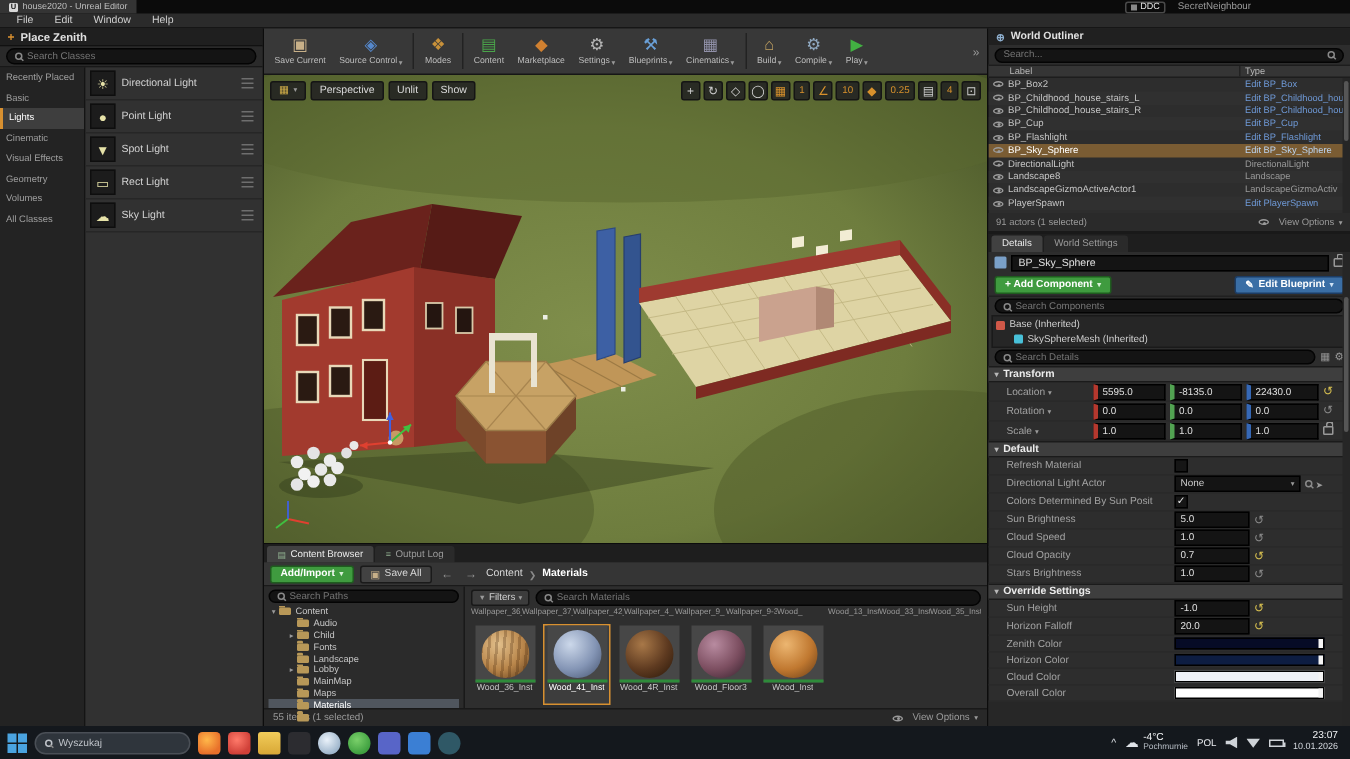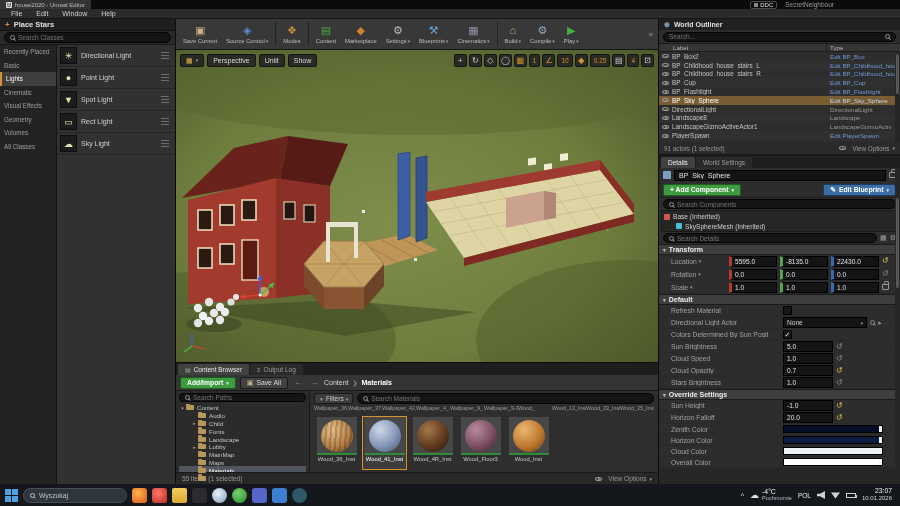--- a/index.html
+++ b/index.html
@@ -208,21 +208,21 @@
 <div id="menubar" class="abs">
   <span class="menuitem">File</span>
   <span class="menuitem">Edit</span>
   <span class="menuitem">Window</span>
   <span class="menuitem">Help</span>
 </div>
 
 <div id="left" class="abs">
   <div class="pa-header">
     <span class="ph-icon">+</span>
-    <span>Place Stars</span>
+    <span>Place Zenith</span>
   </div>
   <div class="pa-search">
     <div class="searchbox">
       <span class="mag"></span>
       <input placeholder="Search Classes" style="">
     </div>
   </div>
   <div class="pa-body">
     <div class="pa-cats">
       <div class="pa-cat">Recently Placed</div>

